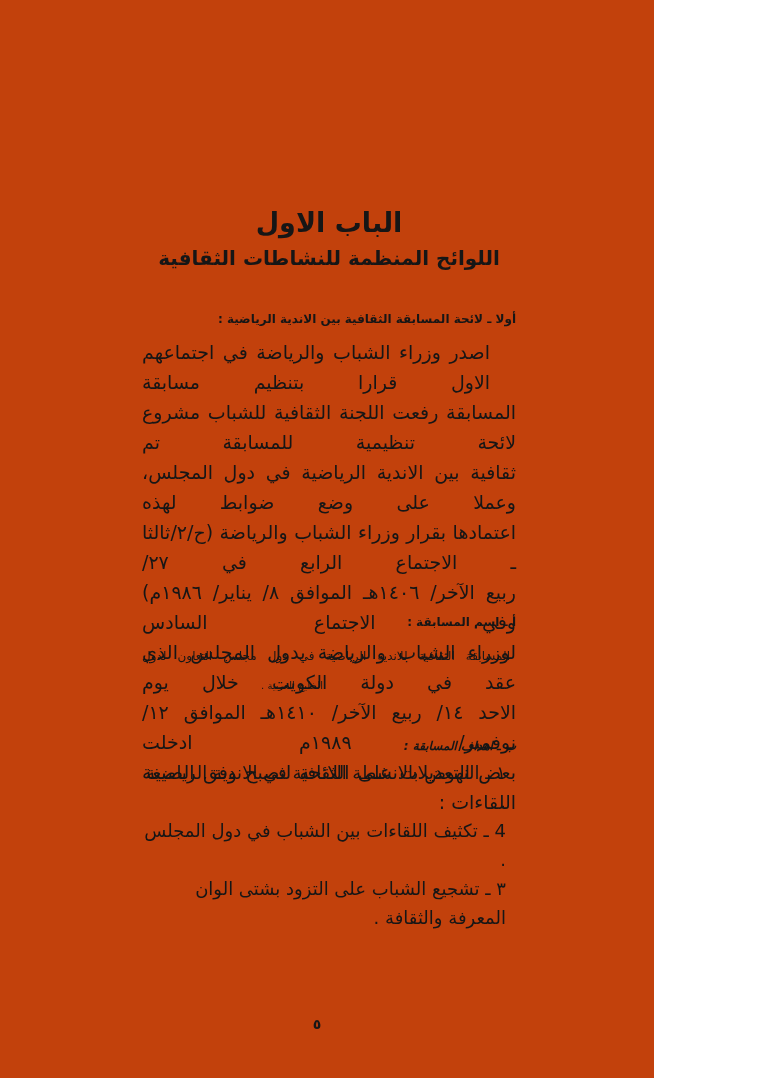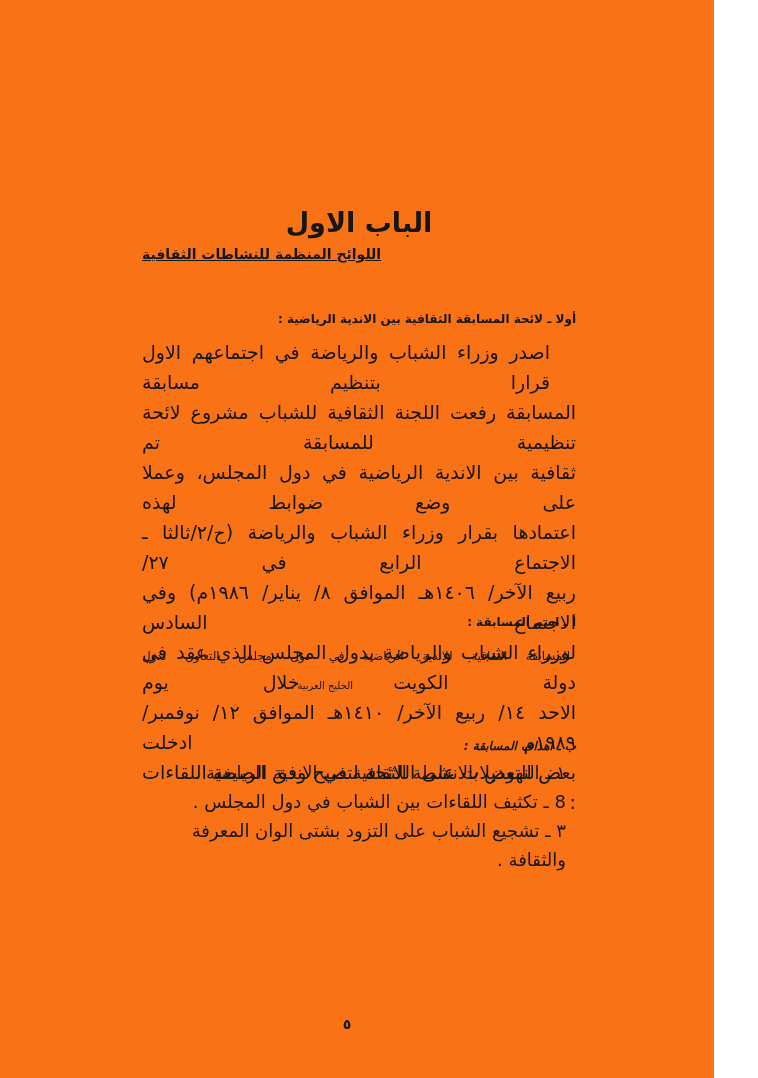--- a/index.html
+++ b/index.html
@@ -2,46 +2,45 @@
 <html lang="ar"><head>
 <meta charset="utf-8">
 <style>
   html, body {
     margin: 0;
     padding: 0;
     background: #ffffff;
   }
   .page {
     position: relative;
-    width: 714px;
+    width: 654px;
     height: 1078px;
-    background: #f97316;
+    background: #c2410c;
     color: #161616;
     font-family: "DejaVu Sans", sans-serif;
     direction: rtl;
     overflow: hidden;
   }
   .abs {
     position: absolute;
     right: 138px;
     left: 142px;
   }
   .doc-title {
     top: 207px;
     text-align: center;
     font-size: 27px;
     font-weight: 700;
     letter-spacing: 0px;
   }
   .doc-subtitle {
     top: 246px;
-    text-align: left;
-    font-size: 14px;
+    text-align: center;
+    font-size: 20px;
     font-weight: 700;
-    text-decoration: underline;
   }
   .sec-heading {
     font-size: 12px;
     font-weight: 700;
     line-height: 30px;
     text-align: right;
   }
   .sec1-heading { top: 304px; }
   .sec1-para {
     top: 337px;
@@ -109,19 +108,19 @@
     <div class="pline last">بعض التعديلات على اللائحة لتصبح وفق الصيغة اللقاءات :</div>
   </div>
 
   <div class="abs sec-heading secA-heading">أ ـ اسم المسابقة :</div>
   <div class="abs secA-line1">المسابقة الثقافية للاندية الرياضية في دول مجلس التعاون لدول</div>
   <div class="abs secA-line2">الخليج العربية .</div>
 
   <div class="abs sec-heading secB-heading">ب ـ اهداف المسابقة :</div>
   <div class="abs secB-list">
     <div class="goal-item">١ ـ النهوض بالانشطة الثقافية في الاندية الرياضية .</div>
-    <div class="goal-item">8 ـ تكثيف اللقاءات بين الشباب في دول المجلس .</div>
+    <div class="goal-item">4 ـ تكثيف اللقاءات بين الشباب في دول المجلس .</div>
     <div class="goal-item">٣ ـ تشجيع الشباب على التزود بشتى الوان المعرفة والثقافة .</div>
   </div>
 
   <div class="abs page-number">٥</div>
 
 </div>
 
 </body></html>

